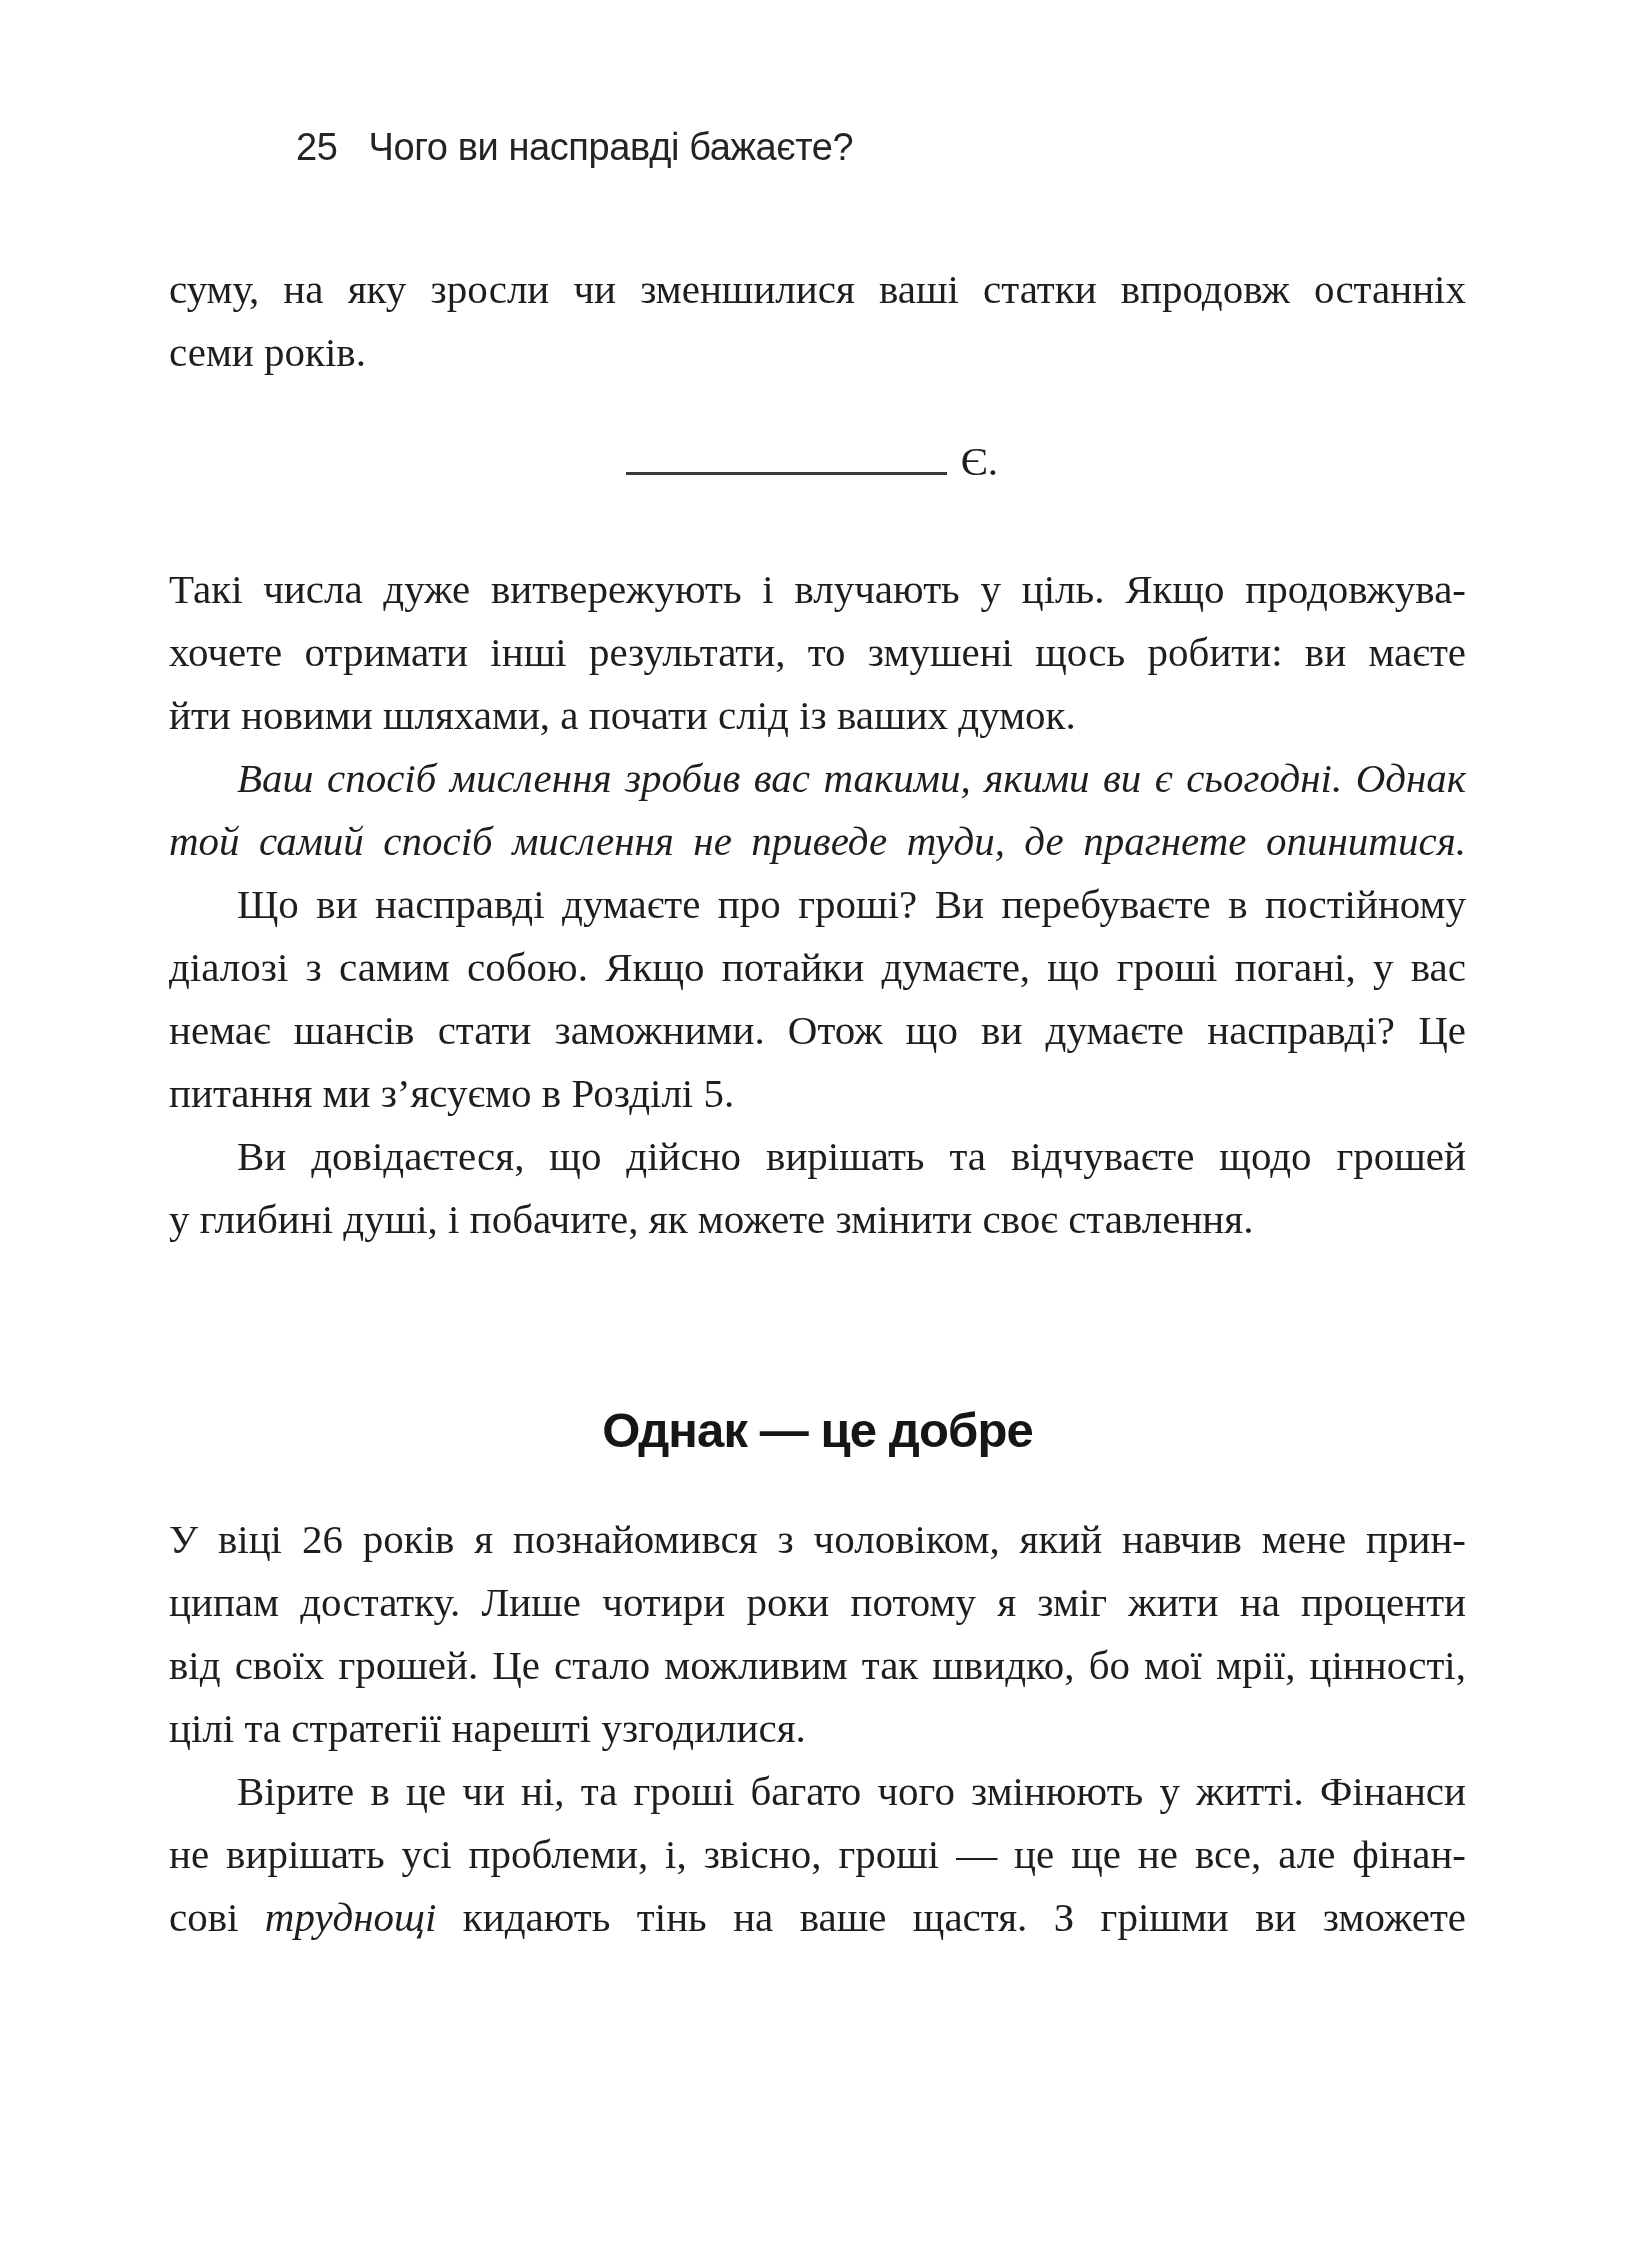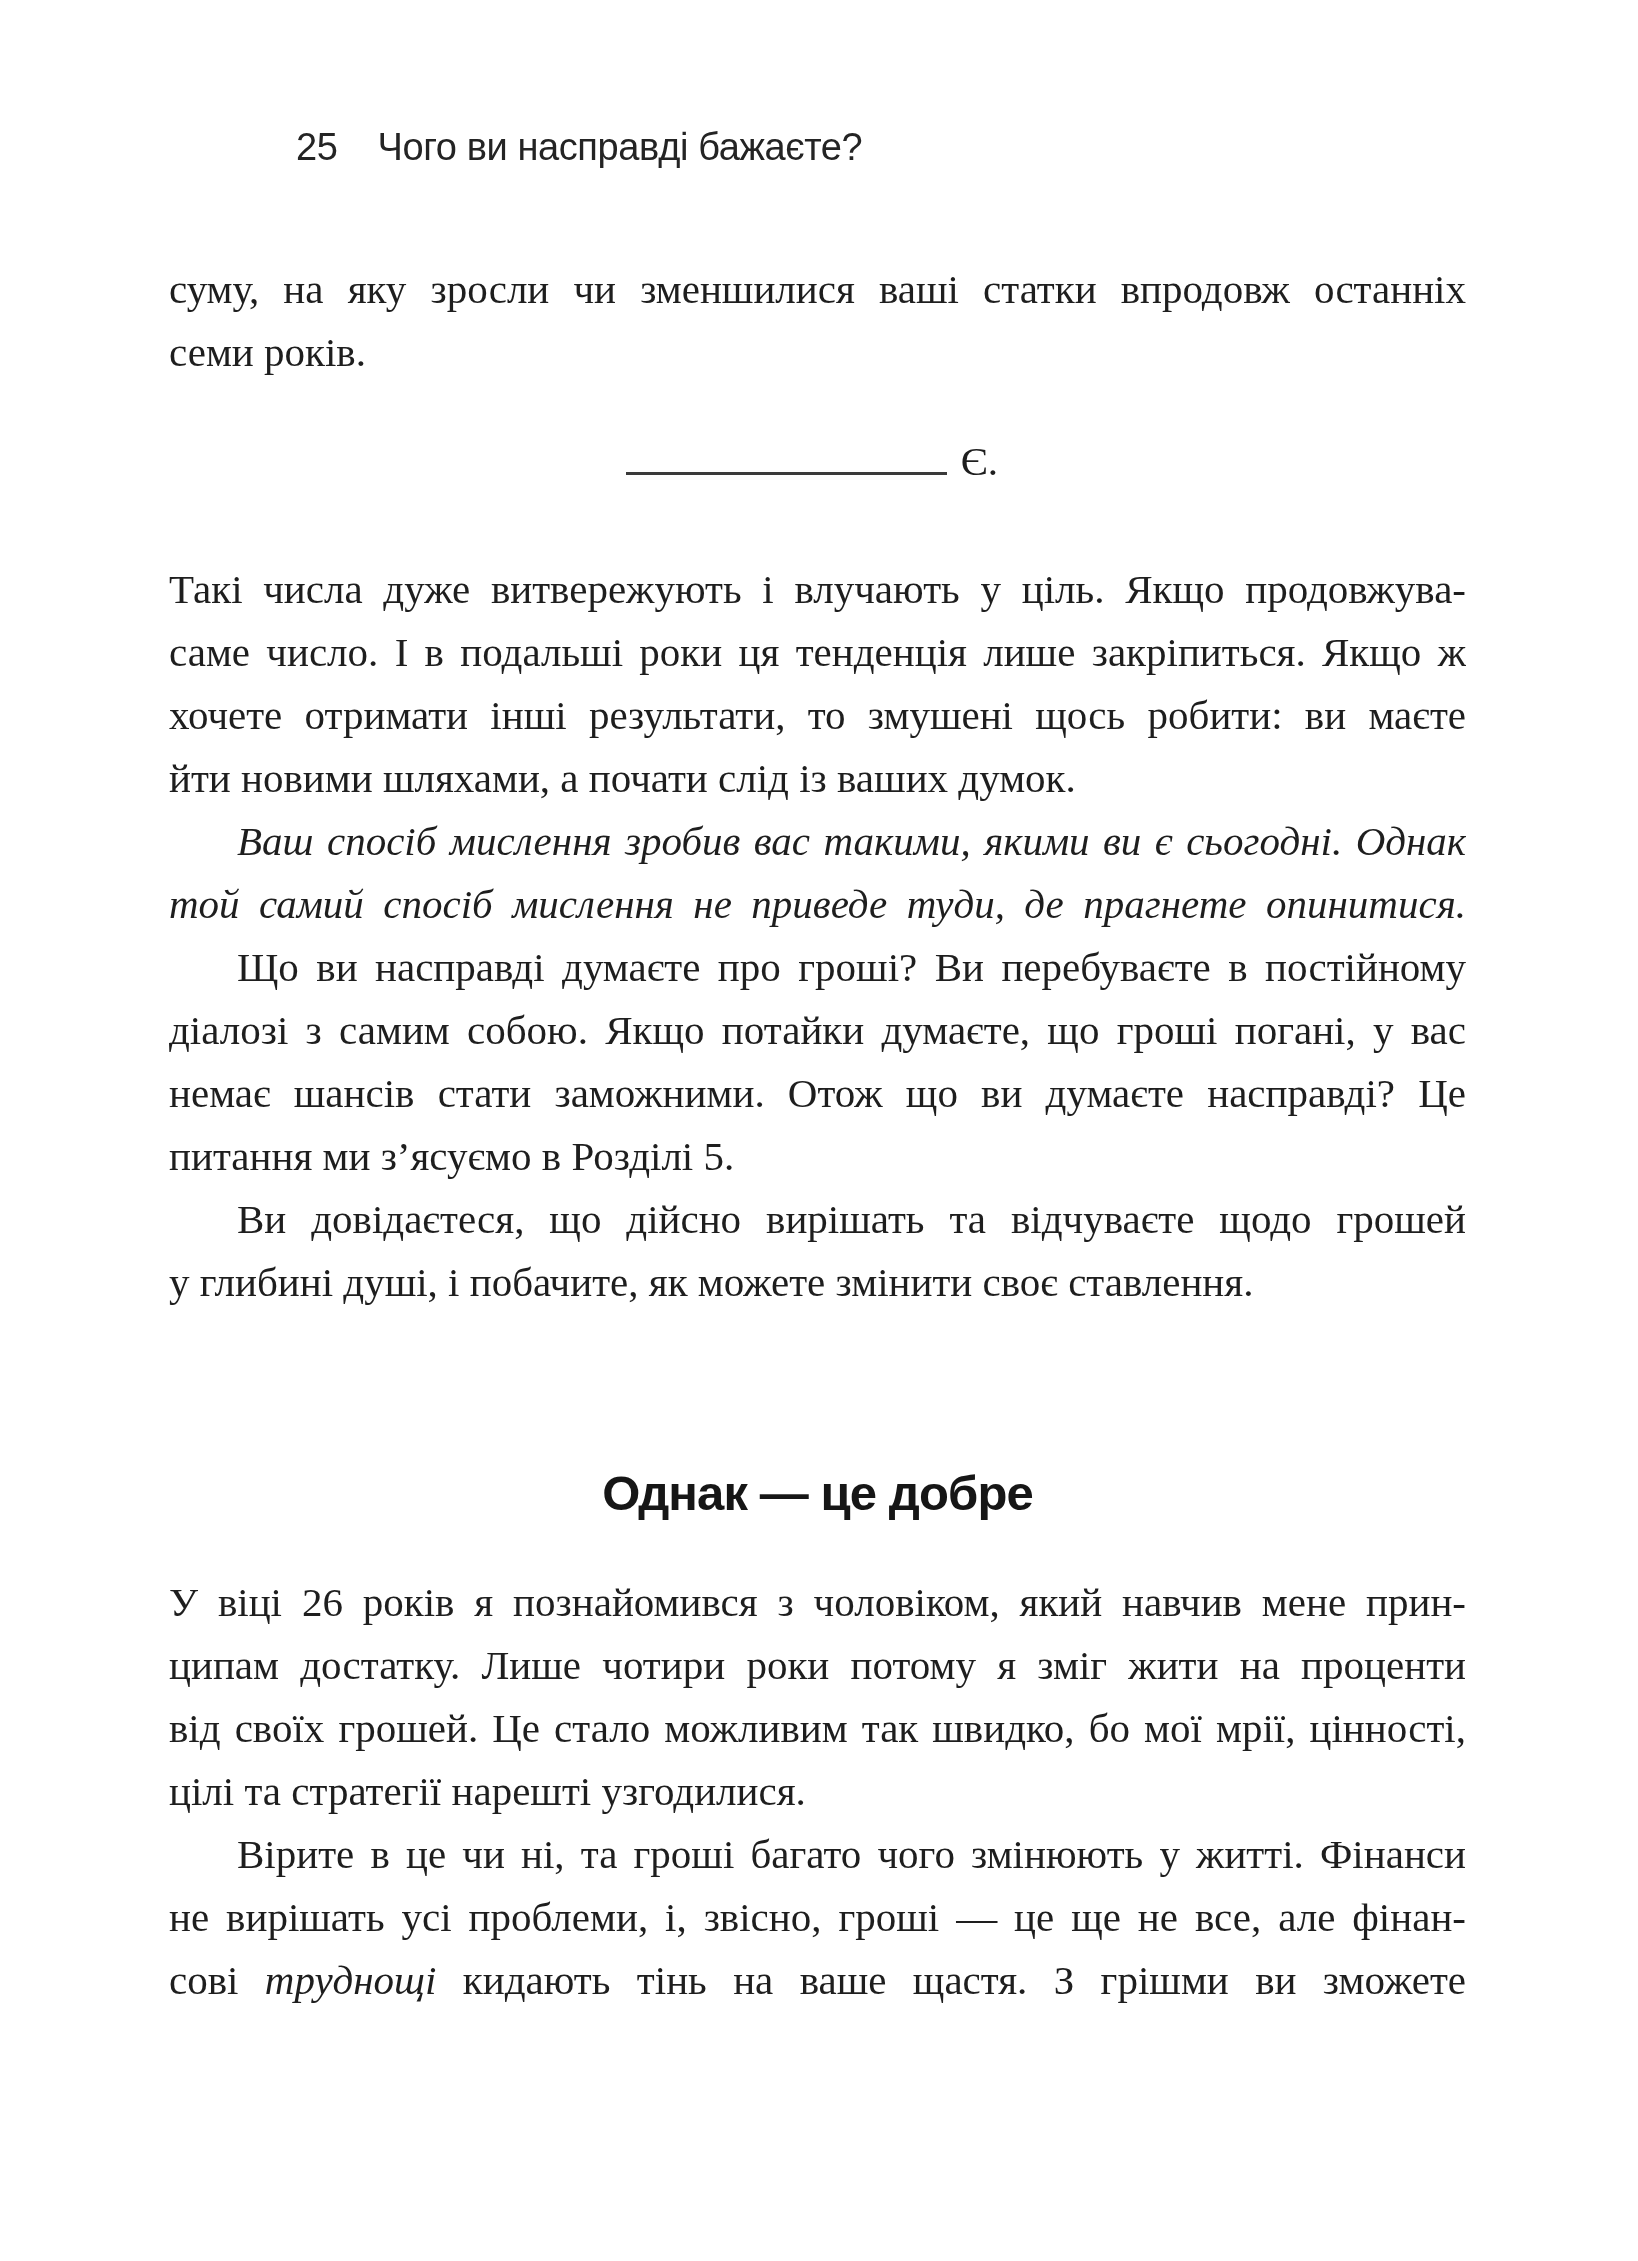--- a/index.html
+++ b/index.html
@@ -27,21 +27,21 @@
     line-height: 39px;
     letter-spacing: -0.4px;
     color: #242424;
     white-space: nowrap;
   }
   .running-header .pg-num {
     display: inline-block;
   }
   .running-header .chap {
     display: inline-block;
-    margin-left: 40px;
+    margin-left: 31px;
   }
   
   .content {
     position: absolute;
     left: 169px;
     top: 0;
     width: 1297px;
   }
   .para {
     margin: 0;
@@ -120,21 +120,20 @@
       <div class="bl j">суму, на яку зросли чи зменшилися ваші статки впродовж останніх</div>
       <div class="bl l">семи років.</div>
     </div>
 
     <div class="fill-line">
       <span class="blank"></span><span class="fill-suffix">Є.</span>
     </div>
 
     <div class="para p2">
       <div class="bl j">Такі числа дуже витвережують і влучають у ціль. Якщо продовжува-</div>
-      <div class="bl j">саме число. І в подальші роки ця тенденція лише закріпиться. Якщо ж</div>
       <div class="bl j">хочете отримати інші результати, то змушені щось робити: ви маєте</div>
       <div class="bl l">йти новими шляхами, а почати слід із ваших думок.</div>
     </div>
 
     <div class="para p3 italic-para">
       <div class="bl j ind">Ваш спосіб мислення зробив вас такими, якими ви є сьогодні. Однак</div>
       <div class="bl j">той самий спосіб мислення не приведе туди, де прагнете опинитися.</div>
     </div>
 
     <div class="para p4">

